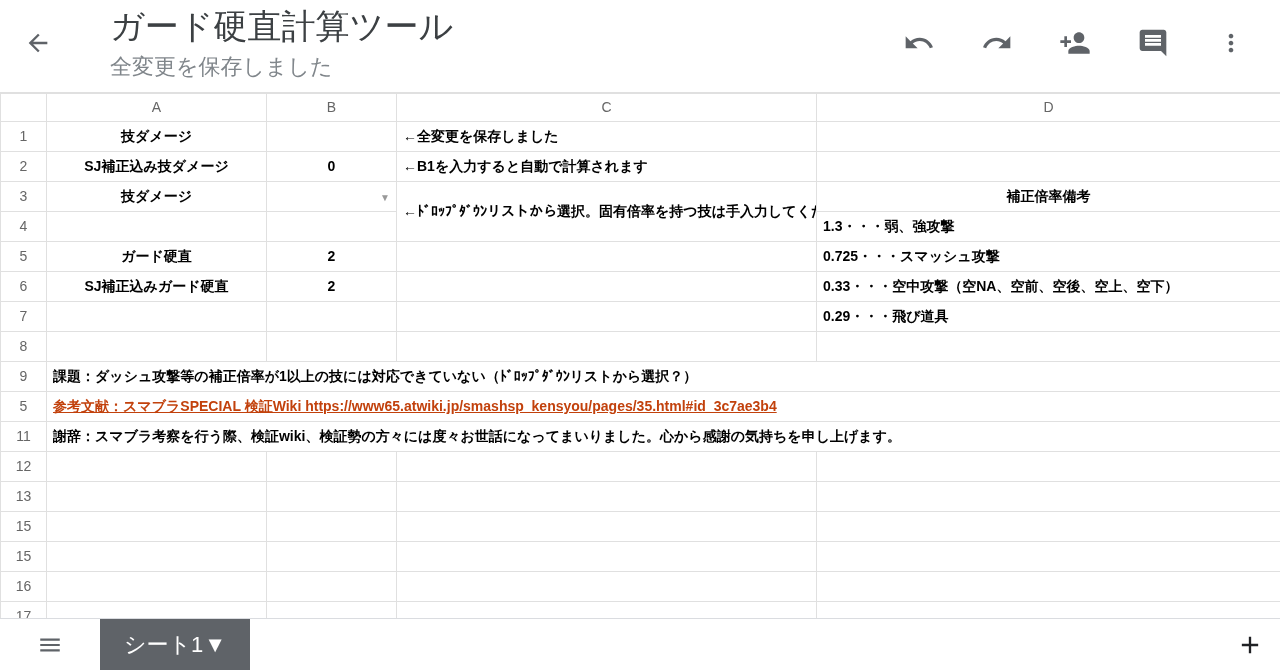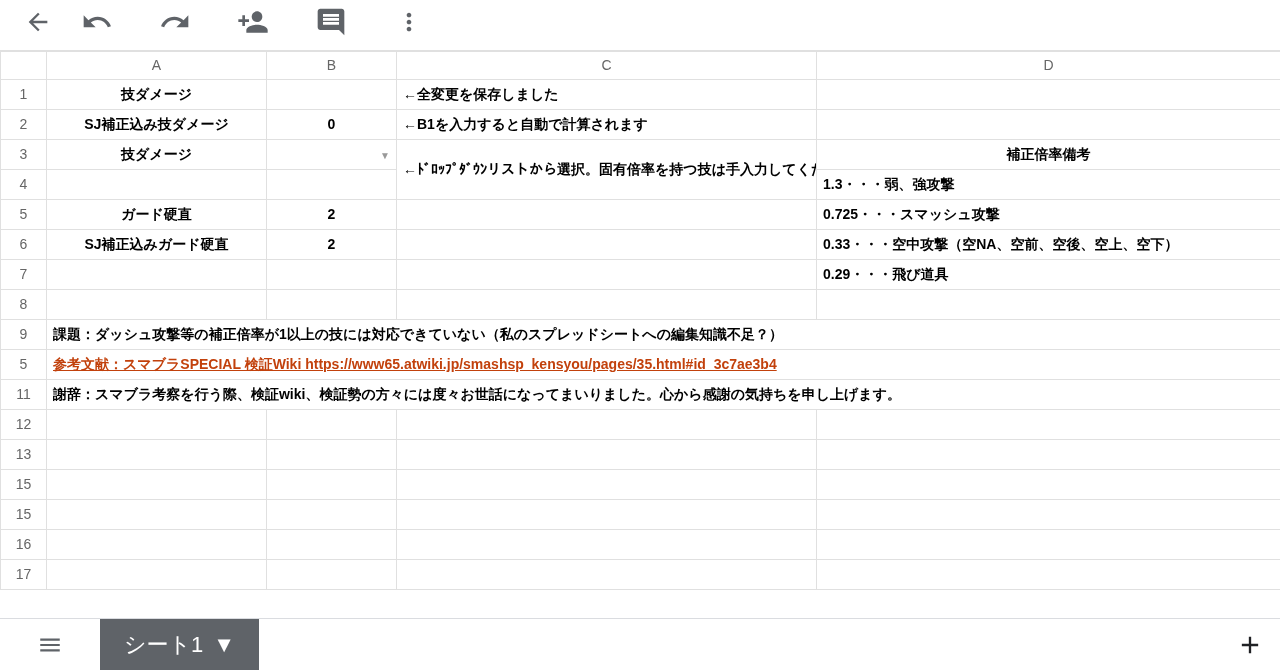--- a/index.html
+++ b/index.html
@@ -25,34 +25,38 @@
   .center { text-align: center; }
   .left { text-align: left; }
   .link { color: #c2410c; text-decoration: underline; }
   .dropdown-cell { position: relative; }
   .dropdown-arrow { position: absolute; right: 6px; top: 50%; transform: translateY(-50%); color: #999; font-size: 10px; }
   .d-box { border: 1px solid #777; border-left: 1px solid #777; border-right: 1px solid #777; }
   .d-top { border-top: 1px solid #777; }
   .d-bot { border-bottom: 1px solid #777; }
   .footer { display: flex; align-items: stretch; border-top: 1px solid #dadce0; height: 52px; background: #fff; }
   .menu-btn { width: 100px; display: flex; align-items: center; justify-content: center; cursor: pointer; color: #5f6368; }
-  .sheet-tab { background: #5f6368; color: #fff; display: flex; align-items: center; padding: 0 24px; font-size: 22px; gap: 10px; cursor: pointer; }
+  .sheet-tab { background: #5f6368; color: #fff; display: flex; align-items: center; padding: 0 24px; font-size: 22px; gap: 1px; cursor: pointer; }
   .add-sheet { margin-left: auto; width: 60px; display: flex; align-items: center; justify-content: center; cursor: pointer; color: #202124; font-size: 30px; }
   td.merged-text { white-space: normal; }
   .row-tall td { height: 30px; }
 </style>
 </head>
 <body>
 <div class="app">
 
 <div class="header">
   <div class="back-arrow">
     <svg width="28" height="28" viewBox="0 0 24 24">
           <path fill="currentColor" d="M20 11H7.83l5.59-5.59L12 4l-8 8 8 8 1.41-1.41L7.83 13H20z"></path>
         </svg>
+  </div>
+  <div class="title-block">
+    <div class="doc-title">ガード硬直計算ツール</div>
+    <div class="save-status">全変更を保存しました</div>
   </div>
   <div class="toolbar-icons">
     <div class="tool-icon">
       <svg width="32" height="32" viewBox="0 0 24 24">
             <path fill="currentColor" d="M12.5 8c-2.65 0-5.05.99-6.9 2.6L2 7v9h9l-3.62-3.62c1.39-1.16 3.16-1.88 5.12-1.88 3.54 0 6.55 2.31 7.6 5.5l2.37-.78C21.08 11.03 17.15 8 12.5 8z"></path>
           </svg>
     </div>
     <div class="tool-icon">
       <svg width="32" height="32" viewBox="0 0 24 24">
             <path fill="currentColor" d="M18.4 10.6C16.55 8.99 14.15 8 11.5 8c-4.65 0-8.58 3.03-9.96 7.22L3.9 16c1.05-3.19 4.05-5.5 7.6-5.5 1.95 0 3.73.72 5.12 1.88L13 16h9V7l-3.6 3.6z"></path>
@@ -145,21 +149,21 @@
   </tr>
   <tr class="row-tall">
     <th class="rowhdr">8</th>
     <td></td>
             <td></td>
             <td></td>
             <td></td>
   </tr>
   <tr class="row-tall">
     <th class="rowhdr">9</th>
-    <td colspan="4" class="bold left">課題：ダッシュ攻撃等の補正倍率が1以上の技には対応できていない（私のスプレッドシートへの編集知識不足？）</td>
+    <td colspan="4" class="bold left">課題：ダッシュ攻撃等の補正倍率が1以上の技には対応できていない（ﾄﾞﾛｯﾌﾟﾀﾞｳﾝリストから選択？）</td>
   </tr>
   <tr class="row-tall">
     <th class="rowhdr">5</th>
     <td colspan="4" class="bold left link">参考文献：スマブラSPECIAL 検証Wiki  https://www65.atwiki.jp/smashsp_kensyou/pages/35.html#id_3c7ae3b4</td>
   </tr>
   <tr class="row-tall">
     <th class="rowhdr">11</th>
     <td colspan="4" class="bold left">謝辞：スマブラ考察を行う際、検証wiki、検証勢の方々には度々お世話になってまいりました。心から感謝の気持ちを申し上げます。</td>
   </tr>
   <tr class="row-tall">

